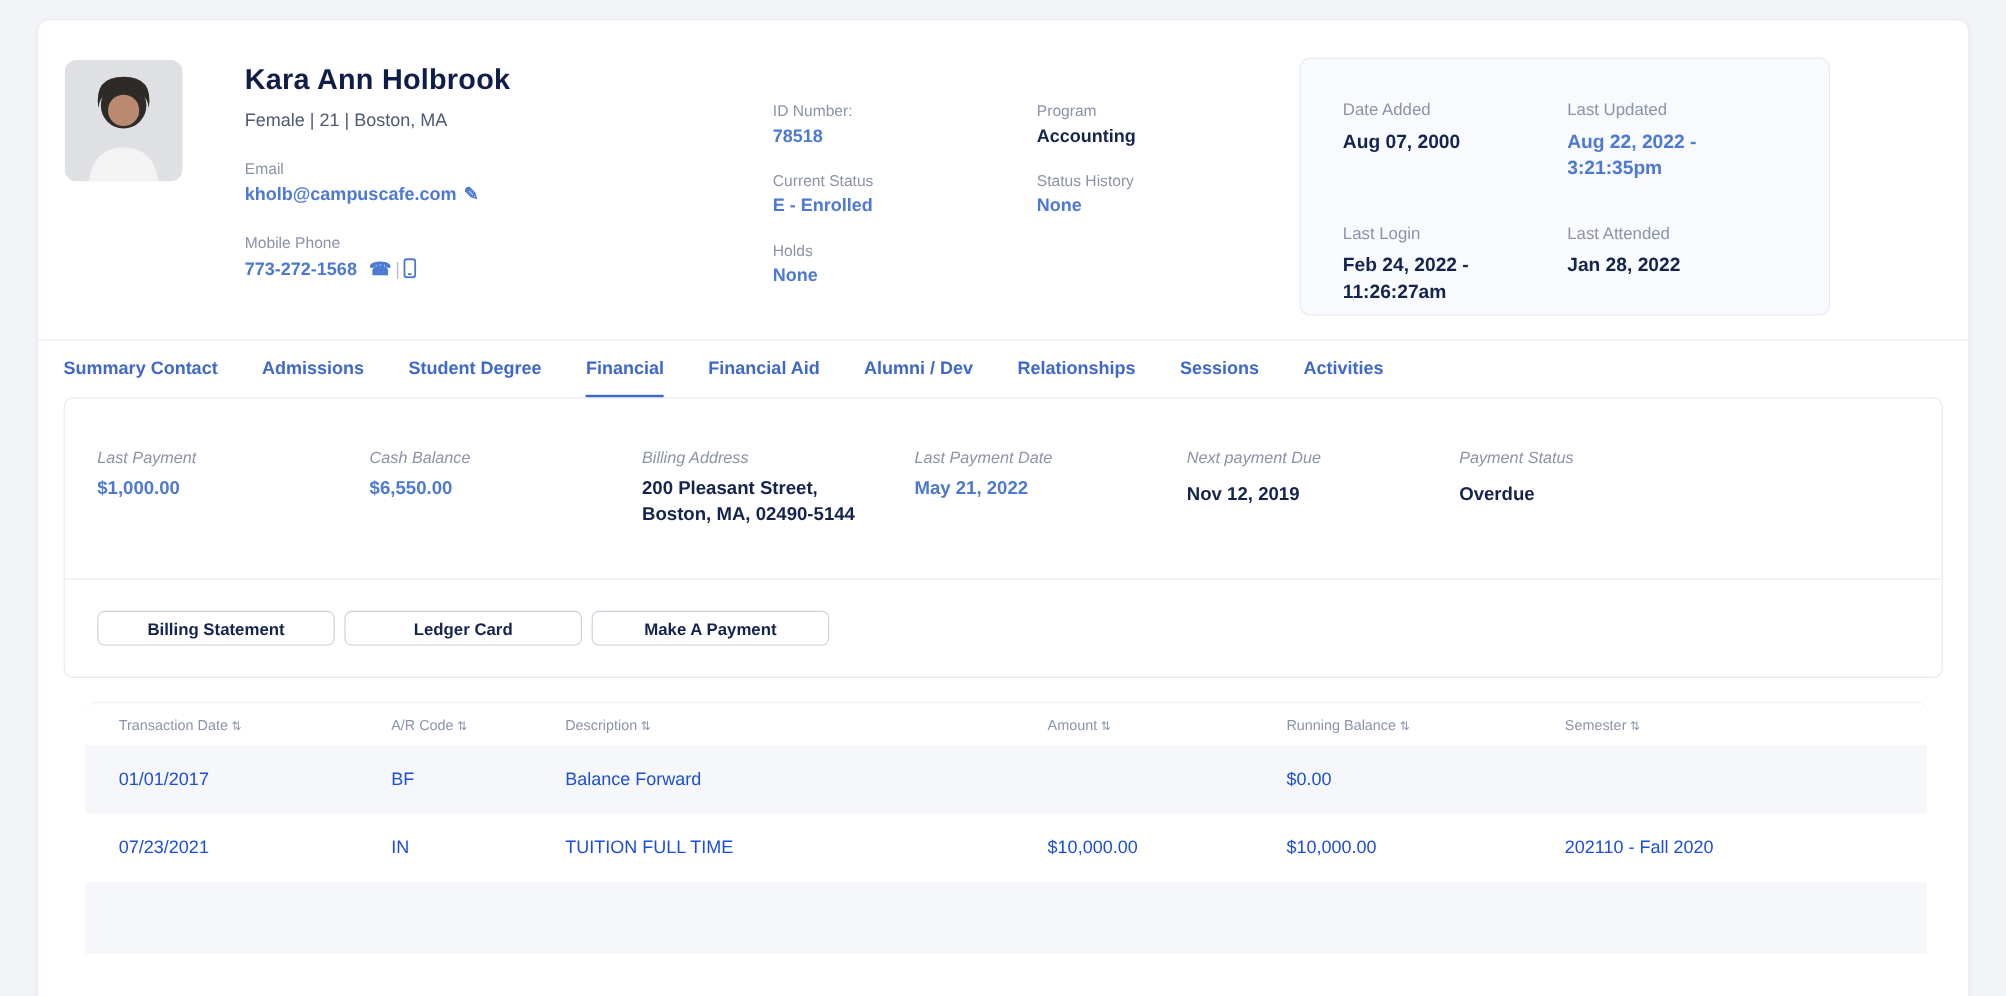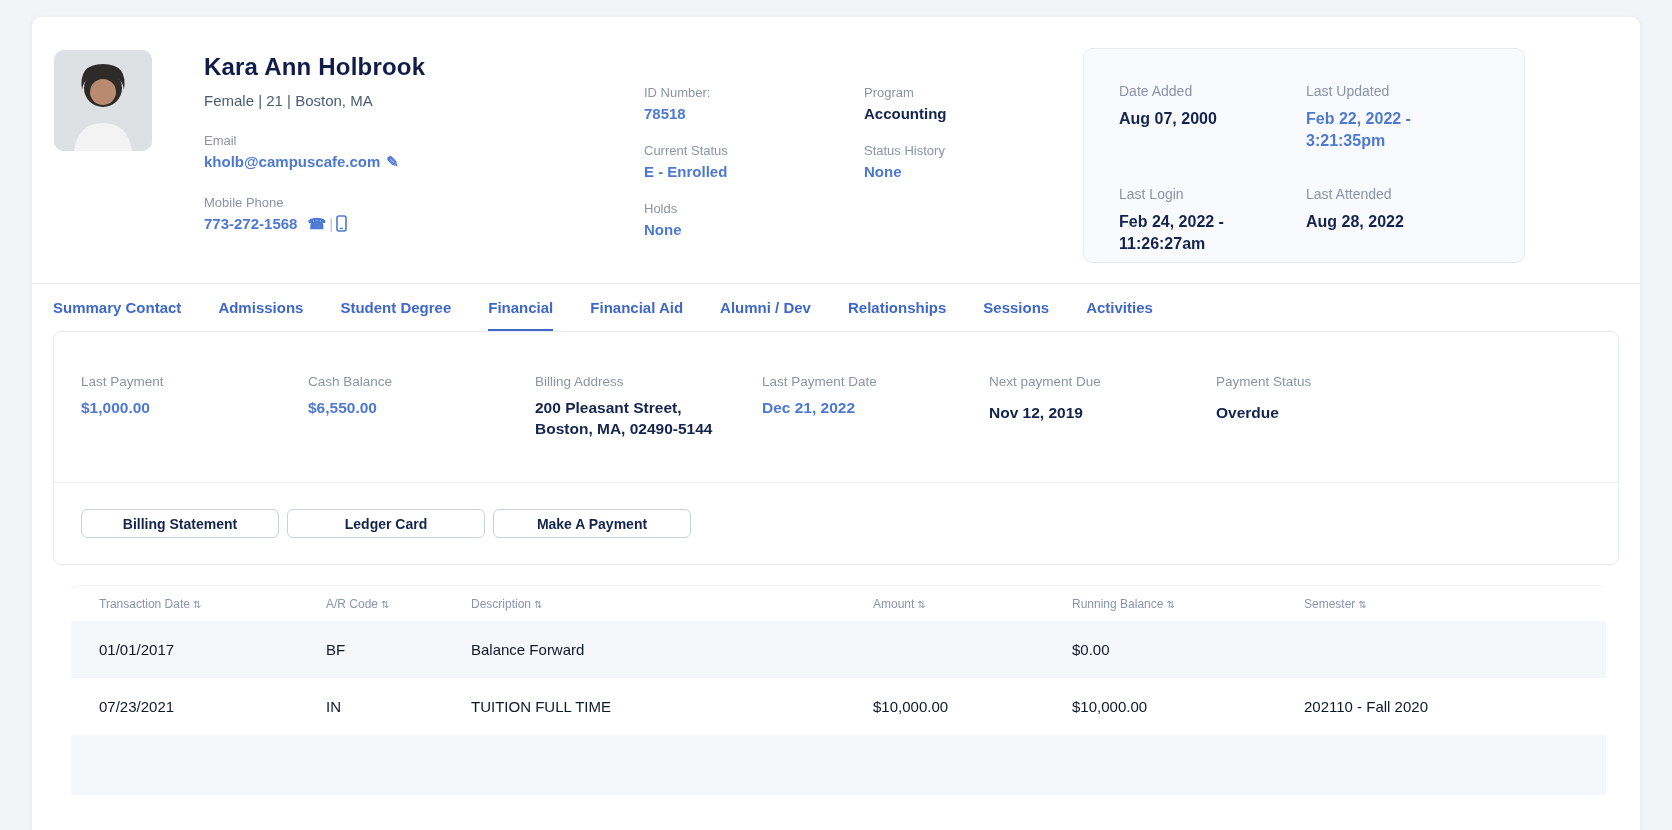--- a/index.html
+++ b/index.html
@@ -38,41 +38,41 @@
   .tabs-bar { border-top:1px solid #e8ebf2; height:48px; display:flex; gap:37px;
               padding:0 0 0 21px; align-items:stretch; }
   .tab { font-size:15px; font-weight:bold; color:#3f68c9; display:flex; align-items:center;
          border-bottom:2px solid transparent; padding-top:2px; cursor:pointer;text-align:right; }
   .tab.active { border-bottom-color:#3f68c9; }
 
   
   .content { padding:0 21px; }
   .summary-panel { border:1px solid #e7eaf1; border-radius:8px; }
   .summary-grid { display:grid; grid-template-columns:repeat(6,227px); padding:42px 0 0 27px; height:150px; }
-  .summary-grid .fld-label { font-size:13.5px; }
+  .summary-grid .fld-label { font-size:13.5px;font-style:italic; }
   .summary-grid .fld-value { font-size:15.5px; margin-top:8px; line-height:21px; }
   .panel-divider { border-top:1px solid #e8ebf2; }
   .buttons-row { display:flex; gap:8px; padding:26px 0 0 27px; height:81px; }
   .btn { width:198px; height:29px; background:#fff; border:1px solid #ccd1db; border-radius:6px;
          font-family:"Liberation Sans",sans-serif; font-size:14px; font-weight:bold; color:#14244e; cursor:pointer; }
 
   .details-header { display:flex; margin-top:38px; height:45px; align-items:flex-start; }
   .details-title { margin-left:27px; font-size:19px; font-weight:bold; color:#4577d0; }
   .search-input { margin-left:auto; margin-right:19px; margin-top:16px; width:184px; height:27px;
                   border:1px solid #d8dce3; border-radius:6px; background:#fff; padding:0 8px;
                   font-family:"Liberation Sans",sans-serif; font-size:13px; color:#14244e; }
 
   .fin-table { margin-left:18px; width:1535px; margin-top:20px; border-top:1px solid #f0f2f7;
                border-radius:8px 8px 0 0; overflow:hidden; }
   .t-row { display:grid; grid-template-columns:227px 145px 402px 199px 232px 1fr;
            padding-left:28px; align-items:center; }
   .t-head { height:35px; color:#8a94ad; font-size:12px; }
   .t-head .hcell { cursor:pointer; }
   .sort-ic { font-size:10px; margin-left:3px; color:#8a94ad; }
-  .t-body-row { height:57px; font-size:15px; color:#0f172a; }
+  .t-body-row { height:57px; font-size:15px; color:#1d4ed8; }
   .striped { background:#f6f7fb; }
   .partial { height:60px; }
 </style>
 </head>
 <body>
 
 <div class="card">
 
   <div class="profile-header">
 
@@ -133,29 +133,29 @@
       </div>
     </div>
 
     <div class="meta-box">
       <div>
         <div class="fld-label">Date Added</div>
         <div class="fld-value dark">Aug 07, 2000</div>
       </div>
       <div>
         <div class="fld-label">Last Updated</div>
-        <div class="fld-value blue">Feb 22, 2022 - 3:21:35pm</div>
+        <div class="fld-value blue">Aug 22, 2022 - 3:21:35pm</div>
       </div>
       <div>
         <div class="fld-label">Last Login</div>
         <div class="fld-value dark">Feb 24, 2022 - 11:26:27am</div>
       </div>
       <div>
         <div class="fld-label">Last Attended</div>
-        <div class="fld-value dark">Aug 28, 2022</div>
+        <div class="fld-value dark">Jan 28, 2022</div>
       </div>
     </div>
   </div>
 
   <div class="tabs-bar">
     <div class="tab">Summary Contact</div>
     <div class="tab">Admissions</div>
     <div class="tab">Student Degree</div>
     <div class="tab active">Financial</div>
     <div class="tab">Financial Aid</div>
@@ -179,21 +179,21 @@
         </div>
         <div>
           <div class="fld-label">Billing Address</div>
           <div class="fld-value dark">
             <div>200 Pleasant Street,</div>
             <div>Boston, MA, 02490-5144</div>
           </div>
         </div>
         <div>
           <div class="fld-label">Last Payment Date</div>
-          <div class="fld-value blue">Dec 21, 2022</div>
+          <div class="fld-value blue">May 21, 2022</div>
         </div>
         <div>
           <div class="fld-label">Next payment Due</div>
           <div class="fld-value dark" style="margin-top:13px">Nov 12, 2019</div>
         </div>
         <div>
           <div class="fld-label">Payment Status</div>
           <div class="fld-value dark" style="margin-top:13px">Overdue</div>
         </div>
       </div>

